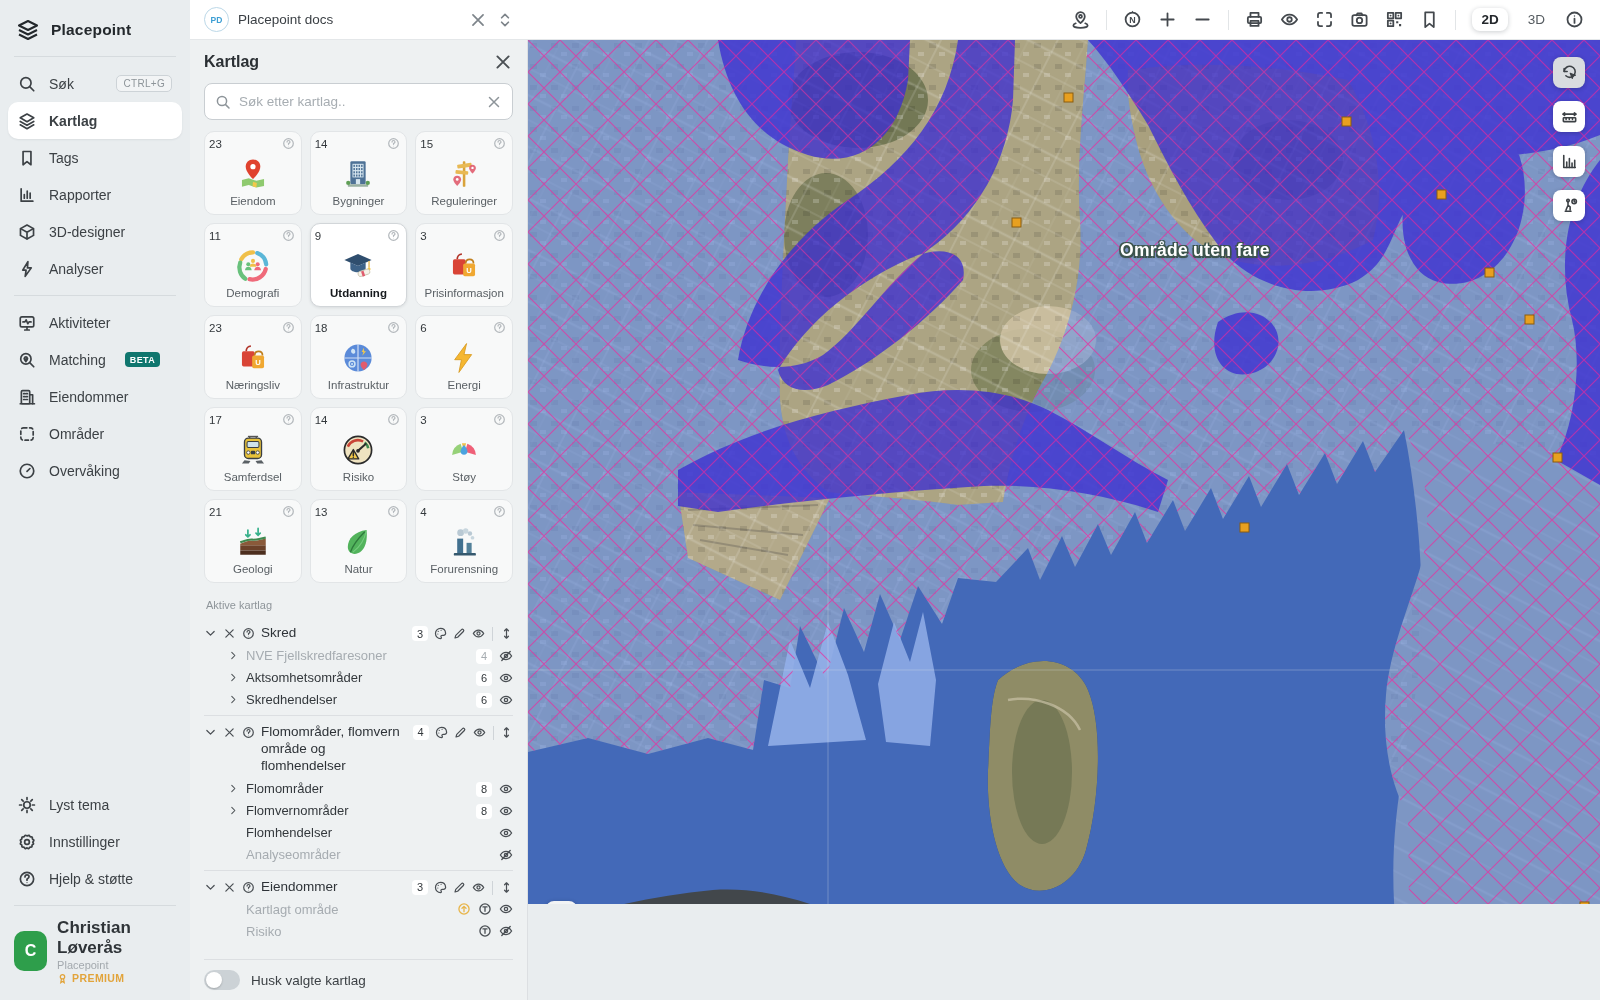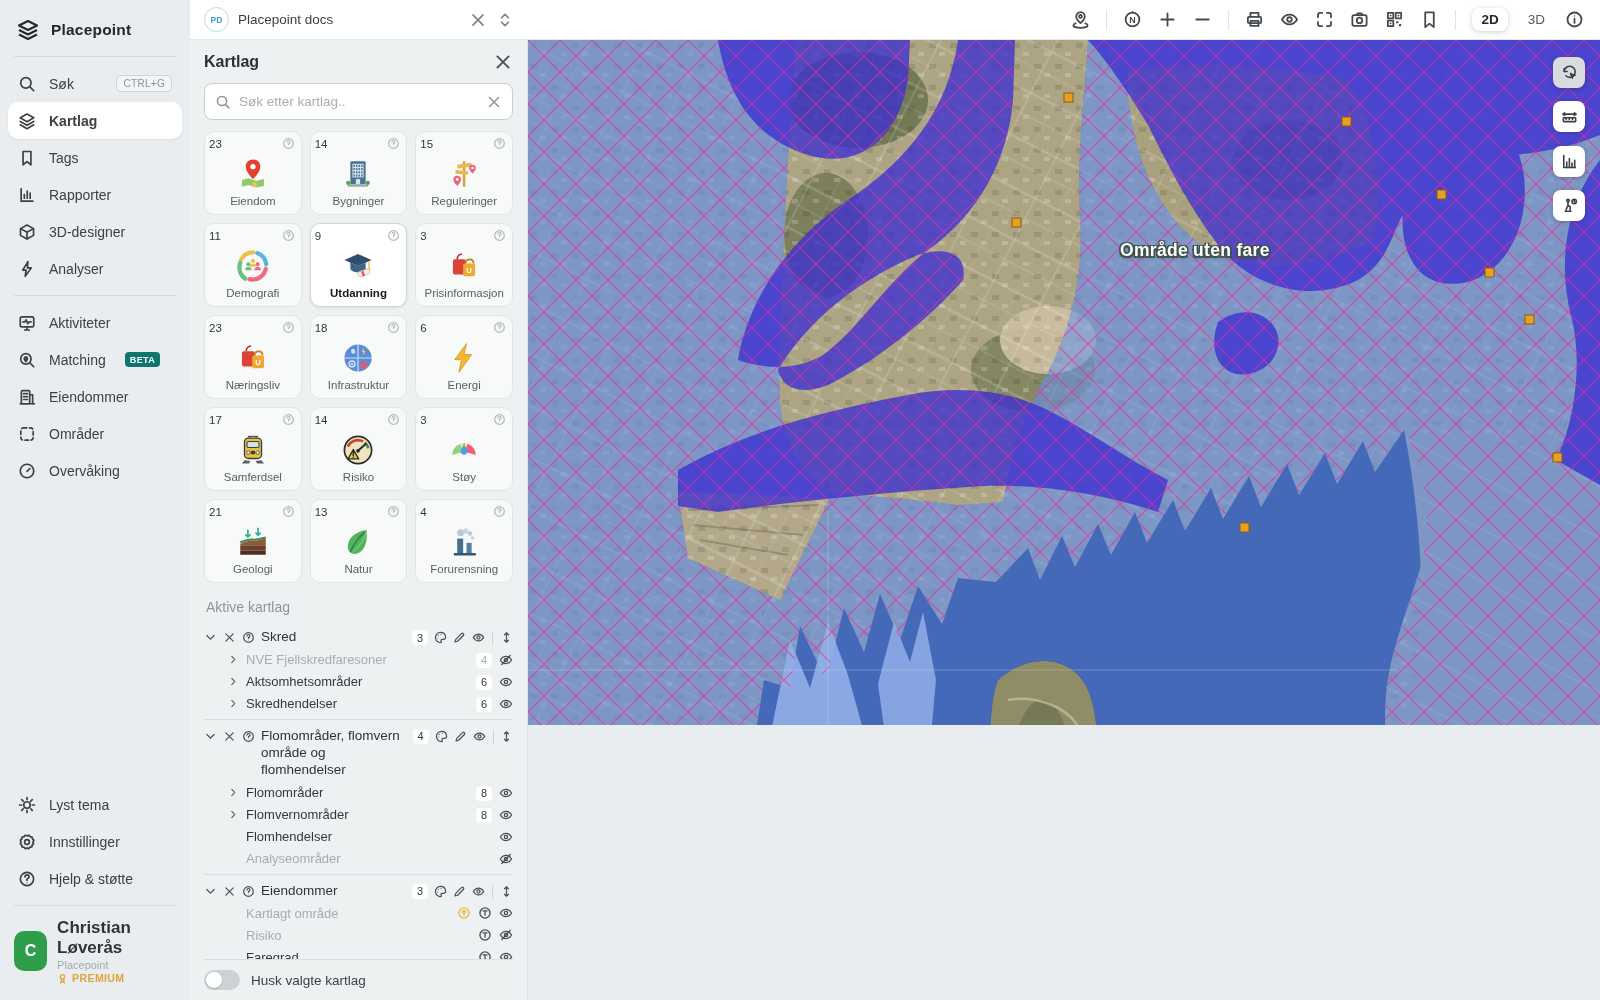--- a/index.html
+++ b/index.html
@@ -54,21 +54,21 @@
 
   .cat-grid { display:grid; grid-template-columns:repeat(3,1fr); gap:8px; margin-bottom:8px; }
   .cat-card { position:relative; height:84px; background:#f8f9f9; border:1px solid #e2e5e7; border-radius:10px; display:flex; flex-direction:column; align-items:center; justify-content:flex-end; padding-bottom:7px; cursor:pointer; }
   .cat-card.active { background:#ffffff; border-color:#d2d6d9; box-shadow:0 1px 3px rgba(30,40,50,.10); }
   .cat-count { position:absolute; left:4px; top:6px; font-size:11.5px; color:#33383c; }
   .cat-help { position:absolute; right:6px; top:5px; width:13px; height:13px; color:#b3b8bc; }
   .cat-icon { width:34px; height:34px; margin-bottom:4px; }
   .cat-label { font-size:11.5px; color:#5a6065; }
   .cat-card.active .cat-label { color:#16191c; font-weight:700; }
 
-  .active-head { font-size:14px; color:#8e959a; margin:8px 2px 6px 2px; }
+  .active-head { font-size:11px; color:#8e959a; margin:8px 2px 6px 2px; }
   .layers { flex:1; overflow:hidden; }
   .grp { padding:5px 0 4px 0; }
   .grp + .grp { border-top:1px solid #dcdfe2; }
   .grp-head { display:flex; align-items:flex-start; gap:6px; padding:3px 0; }
   .grp-head .i { width:13px; height:13px; color:#4a4f54; margin-top:2px; cursor:pointer; }
   .grp-name { font-size:13.5px; color:#2e3338; line-height:1.25; max-width:150px; }
   .row-sp { flex:1; }
   .pill { background:#fff; border-radius:4px; font-size:11px; color:#33383c; min-width:16px; text-align:center; padding:1.5px 4px; margin-top:1px; }
   .pill.gray { color:#a6acb1; }
   .vdiv { width:1px; height:14px; background:#cfd4d8; margin:2px 1px 0 1px; }
@@ -77,21 +77,21 @@
   .sub-name { font-size:13px; color:#33383c; }
   .sub.muted .sub-name { color:#a6acb1; }
   .sub .i.act { width:14px; height:14px; color:#4a4f54; cursor:pointer; }
   .sub .i.orange { color:#e8b54a; }
   .toggle-row { border-top:1px solid #dcdfe2; margin-top:auto; padding-top:10px; display:flex; align-items:center; gap:11px; }
   .toggle { width:36px; height:20px; border-radius:10px; background:#ccd2d6; position:relative; cursor:pointer; }
   .toggle .knob { position:absolute; left:2px; top:2px; width:16px; height:16px; border-radius:50%; background:#fff; box-shadow:0 1px 2px rgba(0,0,0,.2); }
   .toggle-label { font-size:13.5px; color:#3c4145; }
 
   
-  .map { position:absolute; left:528px; top:40px; width:1072px; height:685px; overflow:hidden; background:#c2410c; cursor:crosshair; }
+  .map { position:absolute; left:528px; top:40px; width:1072px; height:864px; overflow:hidden; background:#c2410c; cursor:crosshair; }
   .map svg.base { position:absolute; left:0; top:0; }
   .map-label { position:absolute; color:#fff; font-weight:700; text-shadow:-1.5px -1.5px 0 #3c544c,1.5px -1.5px 0 #3c544c,-1.5px 1.5px 0 #3c544c,1.5px 1.5px 0 #3c544c,0 2px 3px rgba(0,0,0,.35); white-space:nowrap; }
   #area-label { left:592px; top:200px; font-size:17.5px; letter-spacing:.3px; }
   #hospital-label { left:930px; top:928px; font-size:19px; }
   .mbtn { position:absolute; right:15px; width:32px; height:31px; border-radius:8px; background:#fff; box-shadow:0 1px 4px rgba(20,30,40,.28); display:flex; align-items:center; justify-content:center; cursor:pointer; }
   .mbtn .i { width:17px; height:17px; color:#3c4145; }
   .mbtn.dim { background:#d9dcdf; }
   .help-btn { position:absolute; left:18px; top:861px; width:31px; height:31px; border-radius:8px; background:#f2f4f5; box-shadow:0 1px 4px rgba(20,30,40,.28); display:flex; align-items:center; justify-content:center; cursor:pointer; }
   .help-btn .i { width:16px; height:16px; color:#4a4f54; }
   .scalebar { position:absolute; left:18px; top:907px; width:70px; height:19px; background:rgba(255,255,255,.55); border:2px solid #33373a; font-size:12.5px; font-weight:700; color:#1c1e20; padding:0 5px; line-height:15px; }
@@ -1011,37 +1011,20 @@
             <svg viewBox="0 0 16 16" fill="none" stroke="currentColor" stroke-width="1.5" stroke-linecap="round" stroke-linejoin="round">
               <circle cx="8" cy="8" r="5.8"></circle>
               <path d="M5.7 5.6h4.6M8 5.6v5"></path>
             </svg>
           </span>
           <span class="i act">
             <svg viewBox="0 0 16 16" fill="none" stroke="currentColor" stroke-width="1.5" stroke-linecap="round" stroke-linejoin="round">
               <path d="M1.6 8S4.1 3.9 8 3.9 14.4 8 14.4 8 11.9 12.1 8 12.1 1.6 8 1.6 8Z"></path>
               <circle cx="8" cy="8" r="1.9"></circle>
               <path d="M3.2 13.2L12.8 2.8"></path>
-            </svg>
-          </span>
-        </div>
-        <div class="sub">
-          <span style="width:11px"></span>
-          <span class="sub-name">Faregrad</span>
-          <span class="row-sp"></span>
-          <span class="i act">
-            <svg viewBox="0 0 16 16" fill="none" stroke="currentColor" stroke-width="1.5" stroke-linecap="round" stroke-linejoin="round">
-              <circle cx="8" cy="8" r="5.8"></circle>
-              <path d="M5.7 5.6h4.6M8 5.6v5"></path>
-            </svg>
-          </span>
-          <span class="i act">
-            <svg viewBox="0 0 16 16" fill="none" stroke="currentColor" stroke-width="1.5" stroke-linecap="round" stroke-linejoin="round">
-              <path d="M1.6 8S4.1 3.9 8 3.9 14.4 8 14.4 8 11.9 12.1 8 12.1 1.6 8 1.6 8Z"></path>
-              <circle cx="8" cy="8" r="1.9"></circle>
             </svg>
           </span>
         </div>
       </div>
     </div>
   <div class="toggle-row">
     <div class="toggle">
         <div class="knob"></div>
       </div>
     <span class="toggle-label">Husk valgte kartlag</span>

